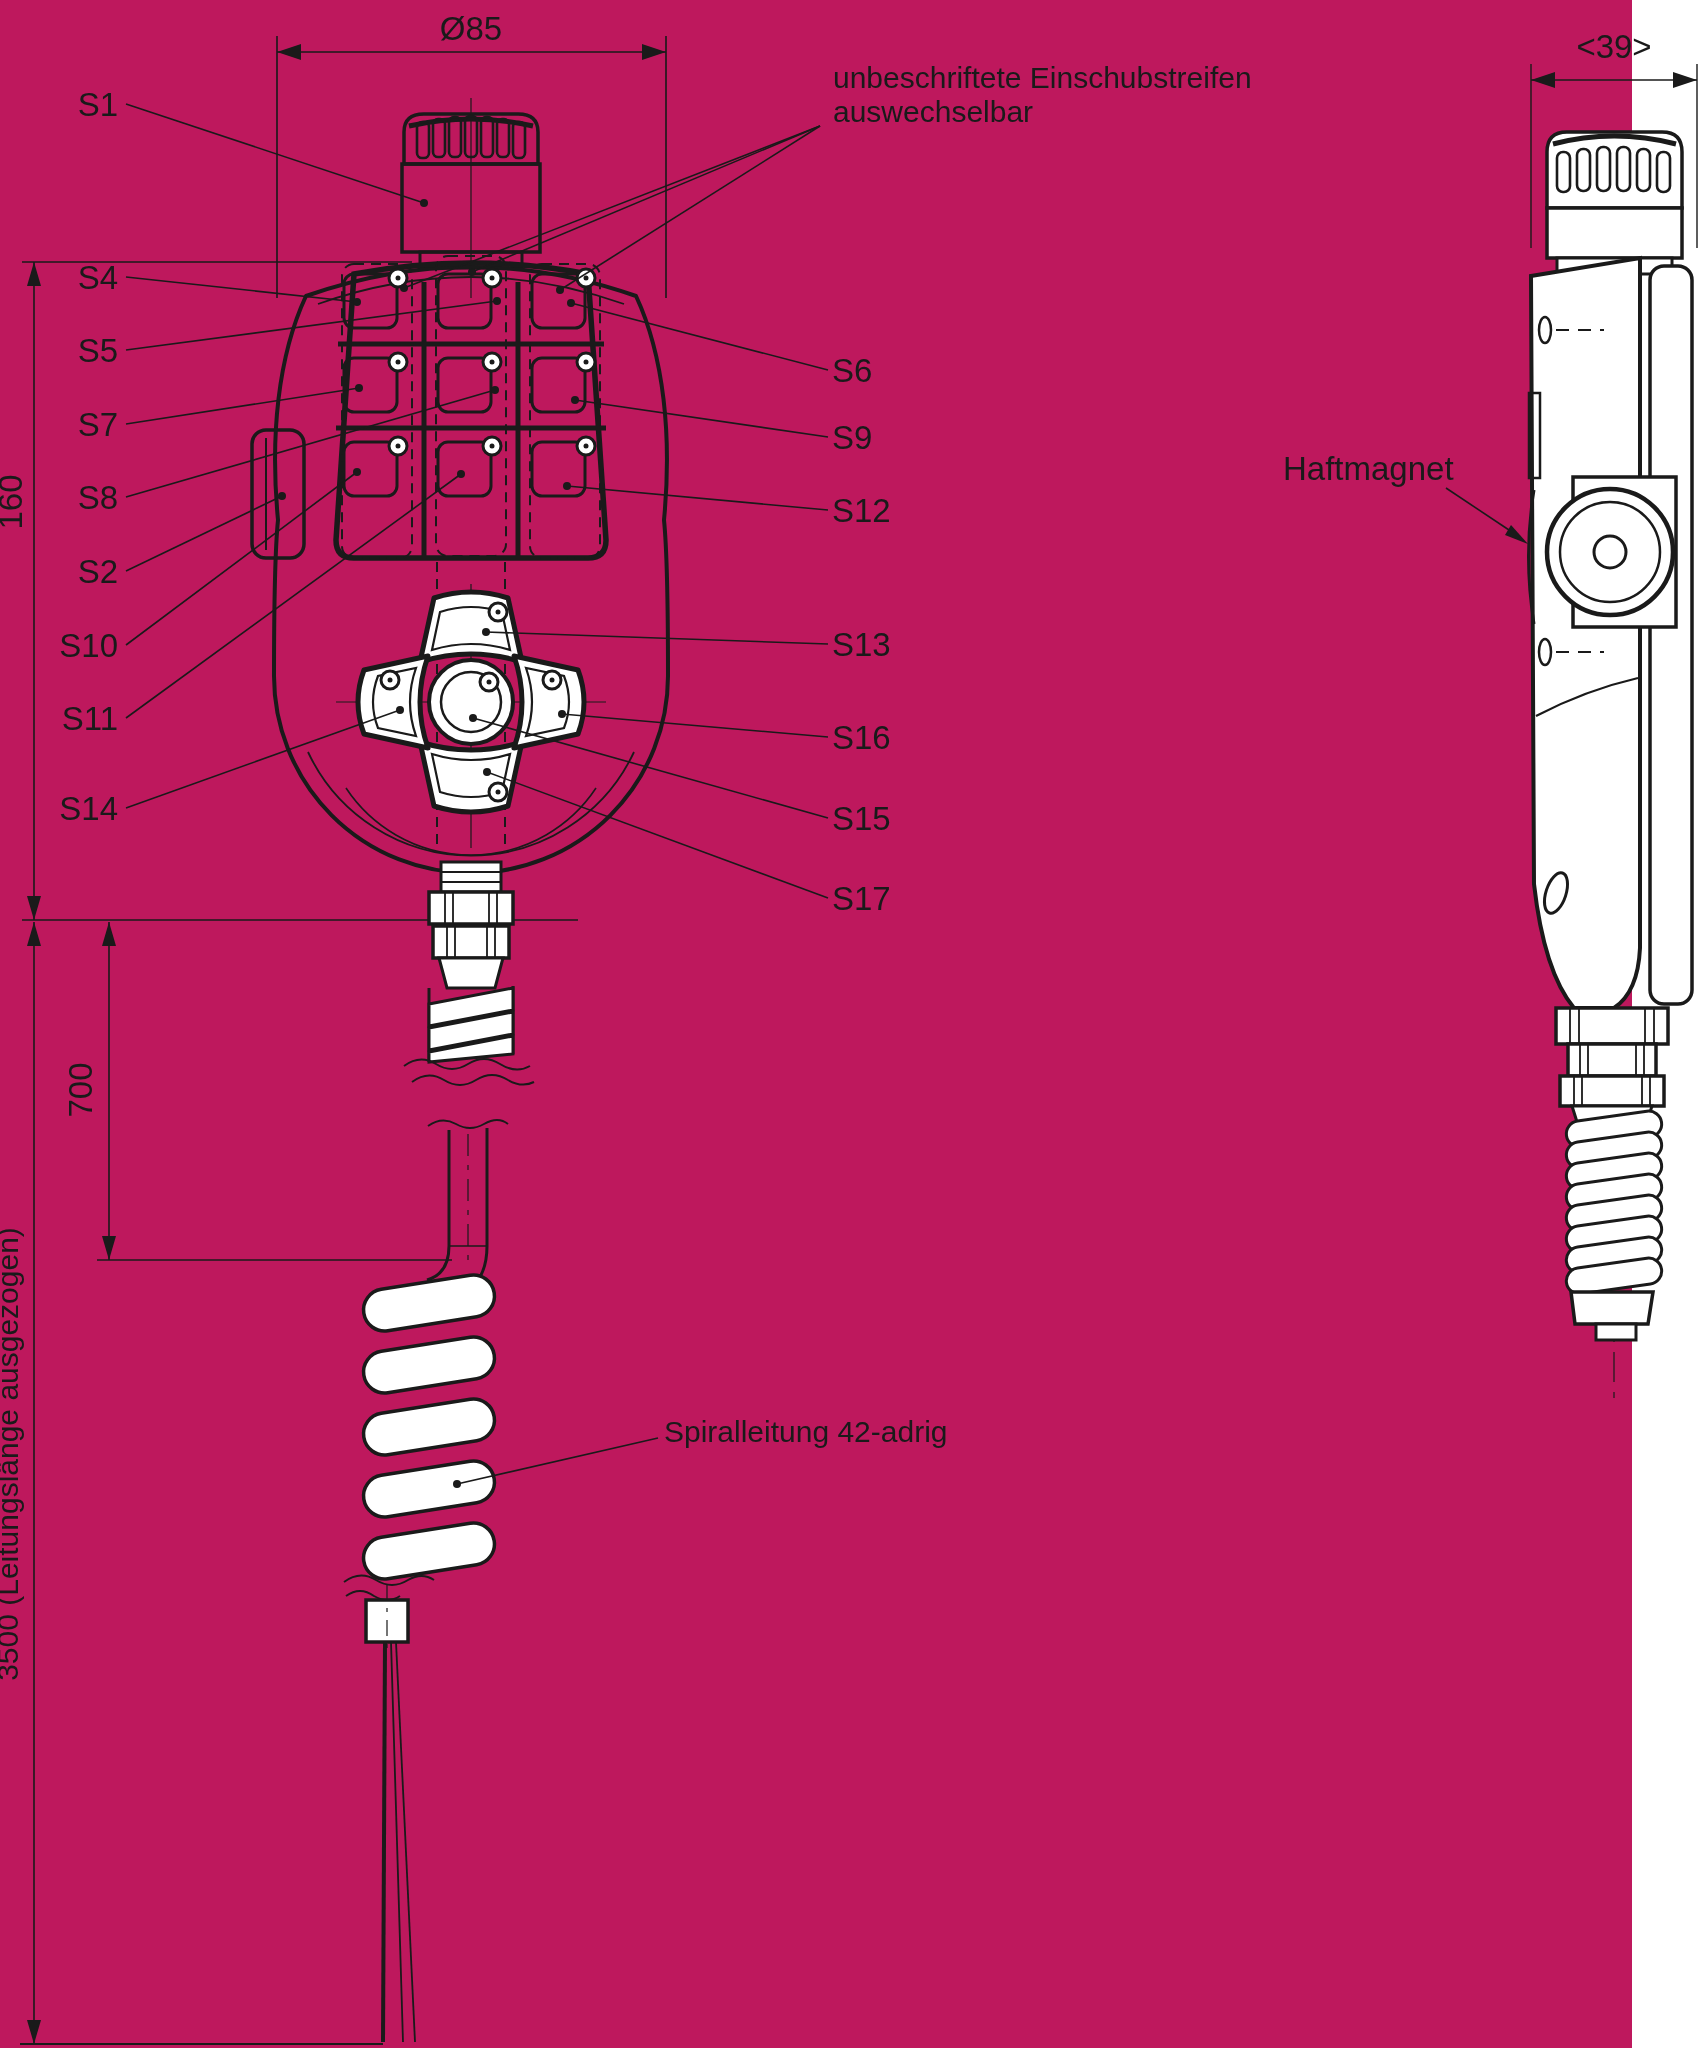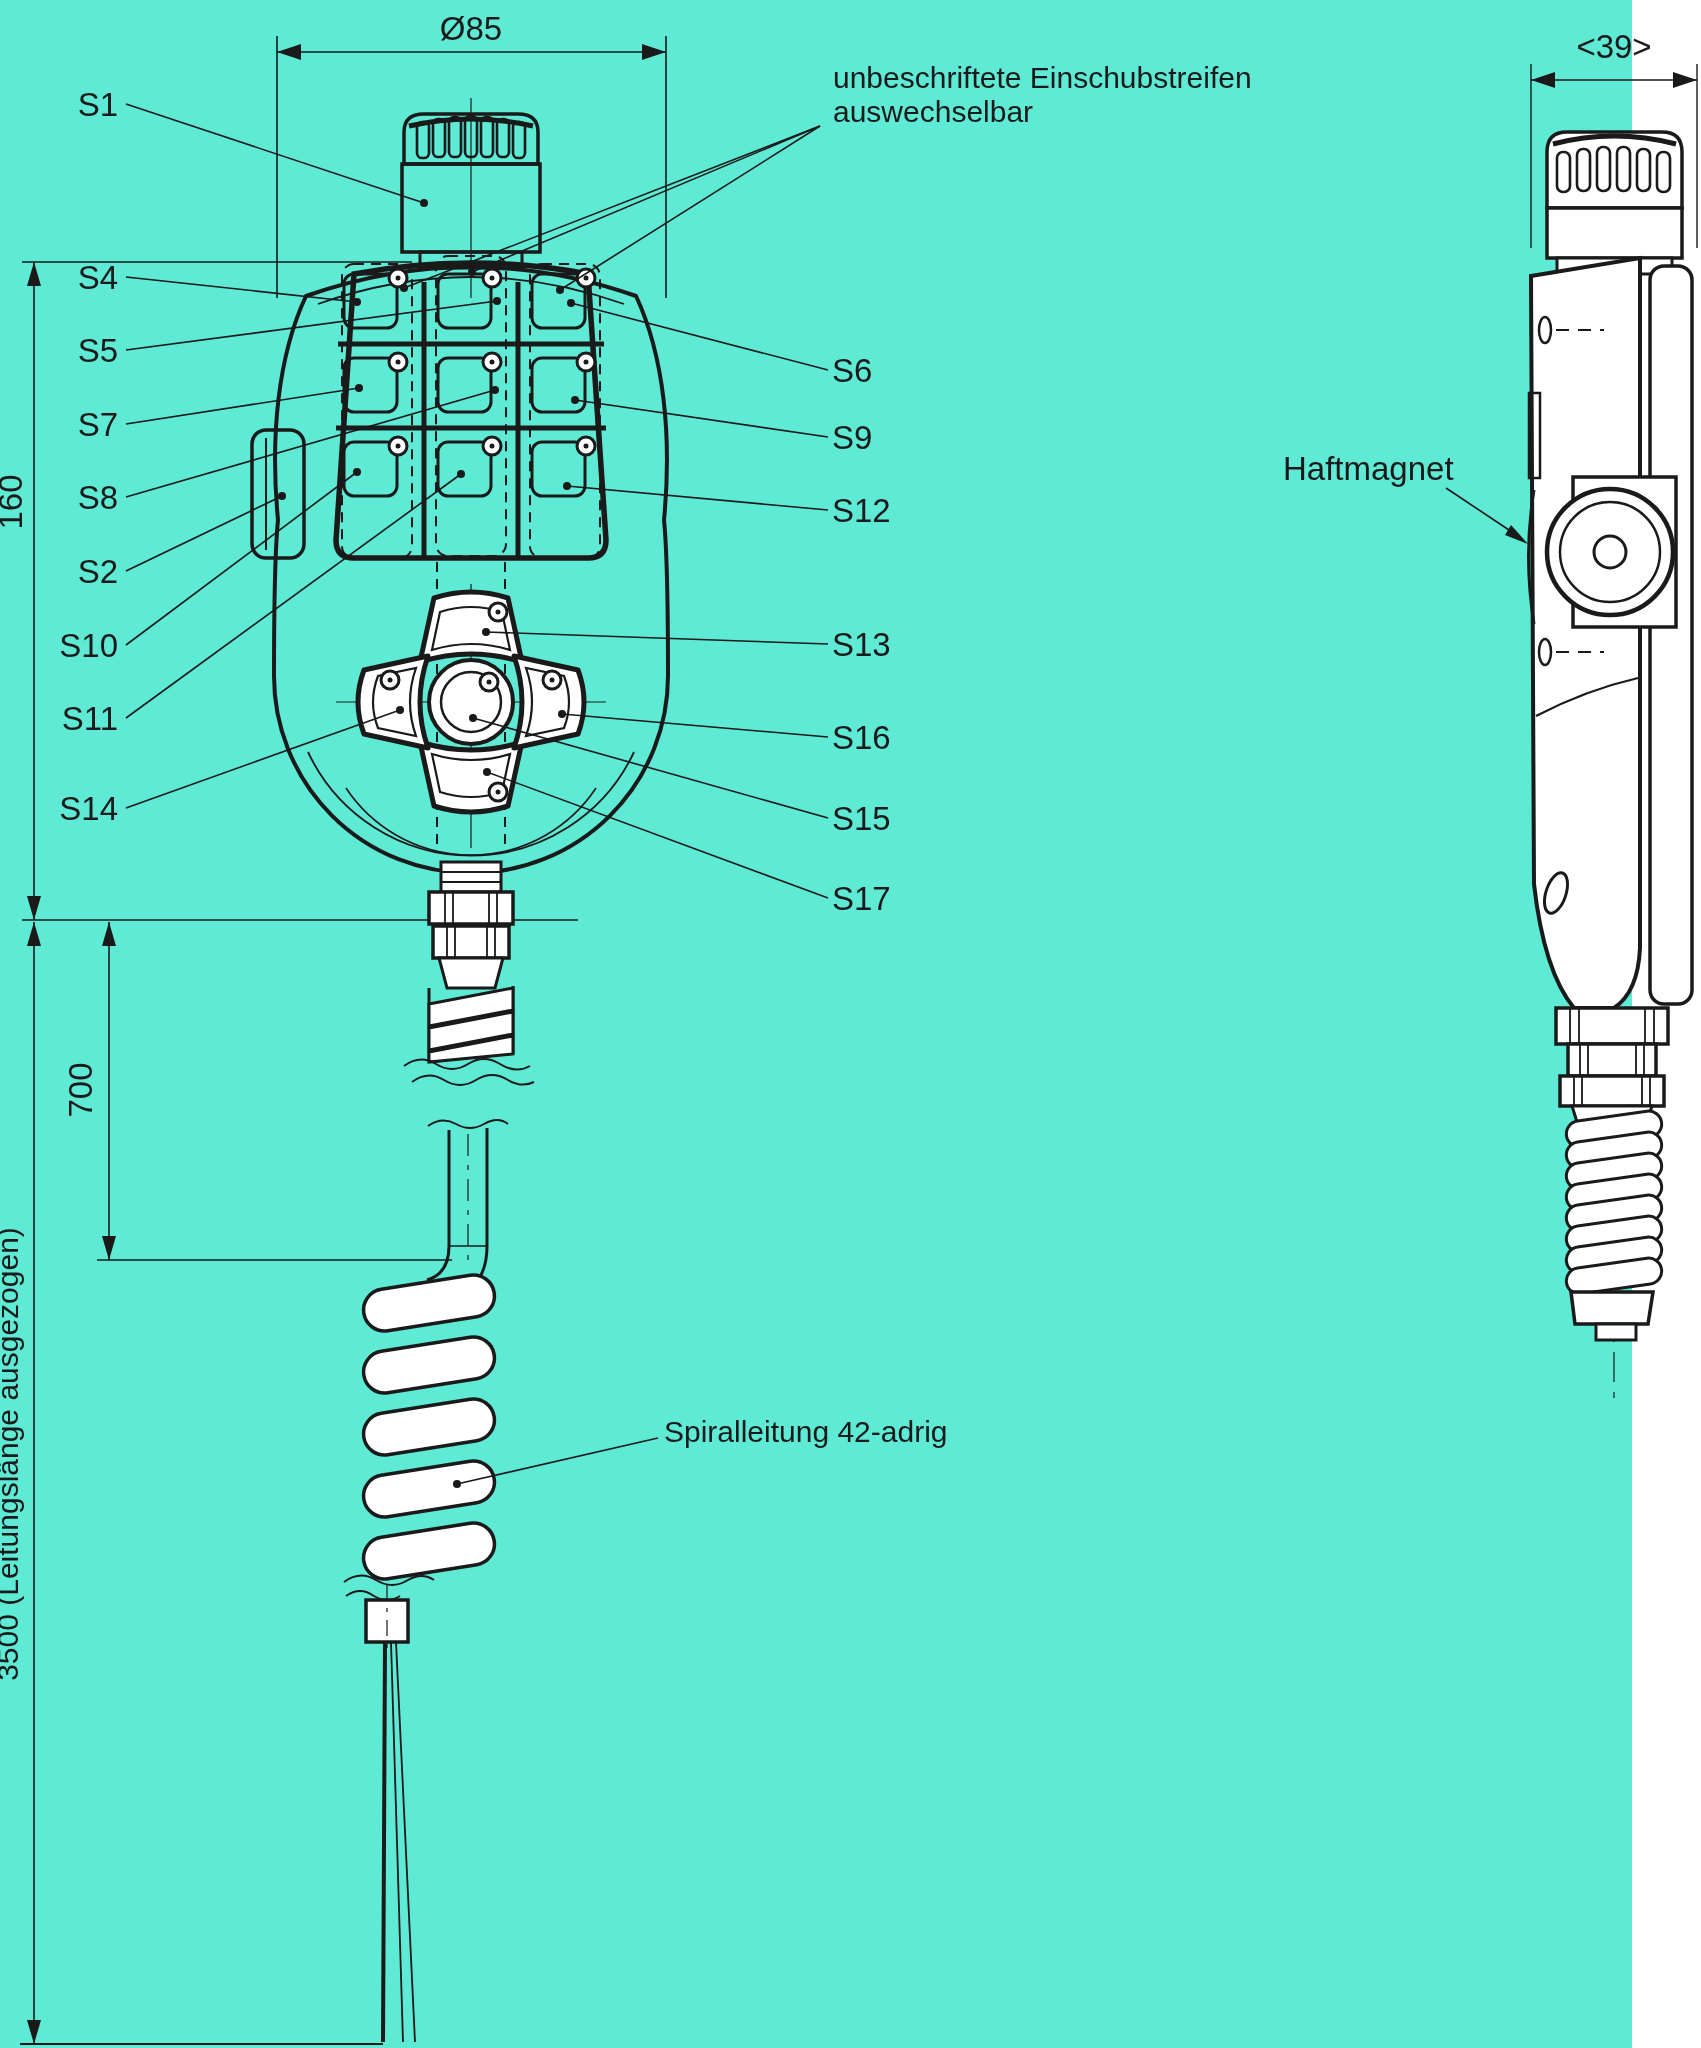--- a/index.html
+++ b/index.html
@@ -1,16 +1,16 @@
 <!DOCTYPE html>
 <html><head>
 <meta charset="utf-8">
 <style>
   html,body{margin:0;padding:0;background:#ffffff;}
-  .stage{width:1632px;height:2048px;position:relative;background:#5eead4;}
+  .stage{width:1632px;height:2048px;position:relative;background:#be185d;}
   svg{display:block;font-family:"Liberation Sans",sans-serif;}
   text{fill:#1a1a1a;}
   .lbl{font-size:33px;}
   .ann{font-size:30px;}
   .dim{font-size:33px;}
   .ln{stroke:#1a1a1a;fill:none;}
 </style>
 </head>
 <body>
 

